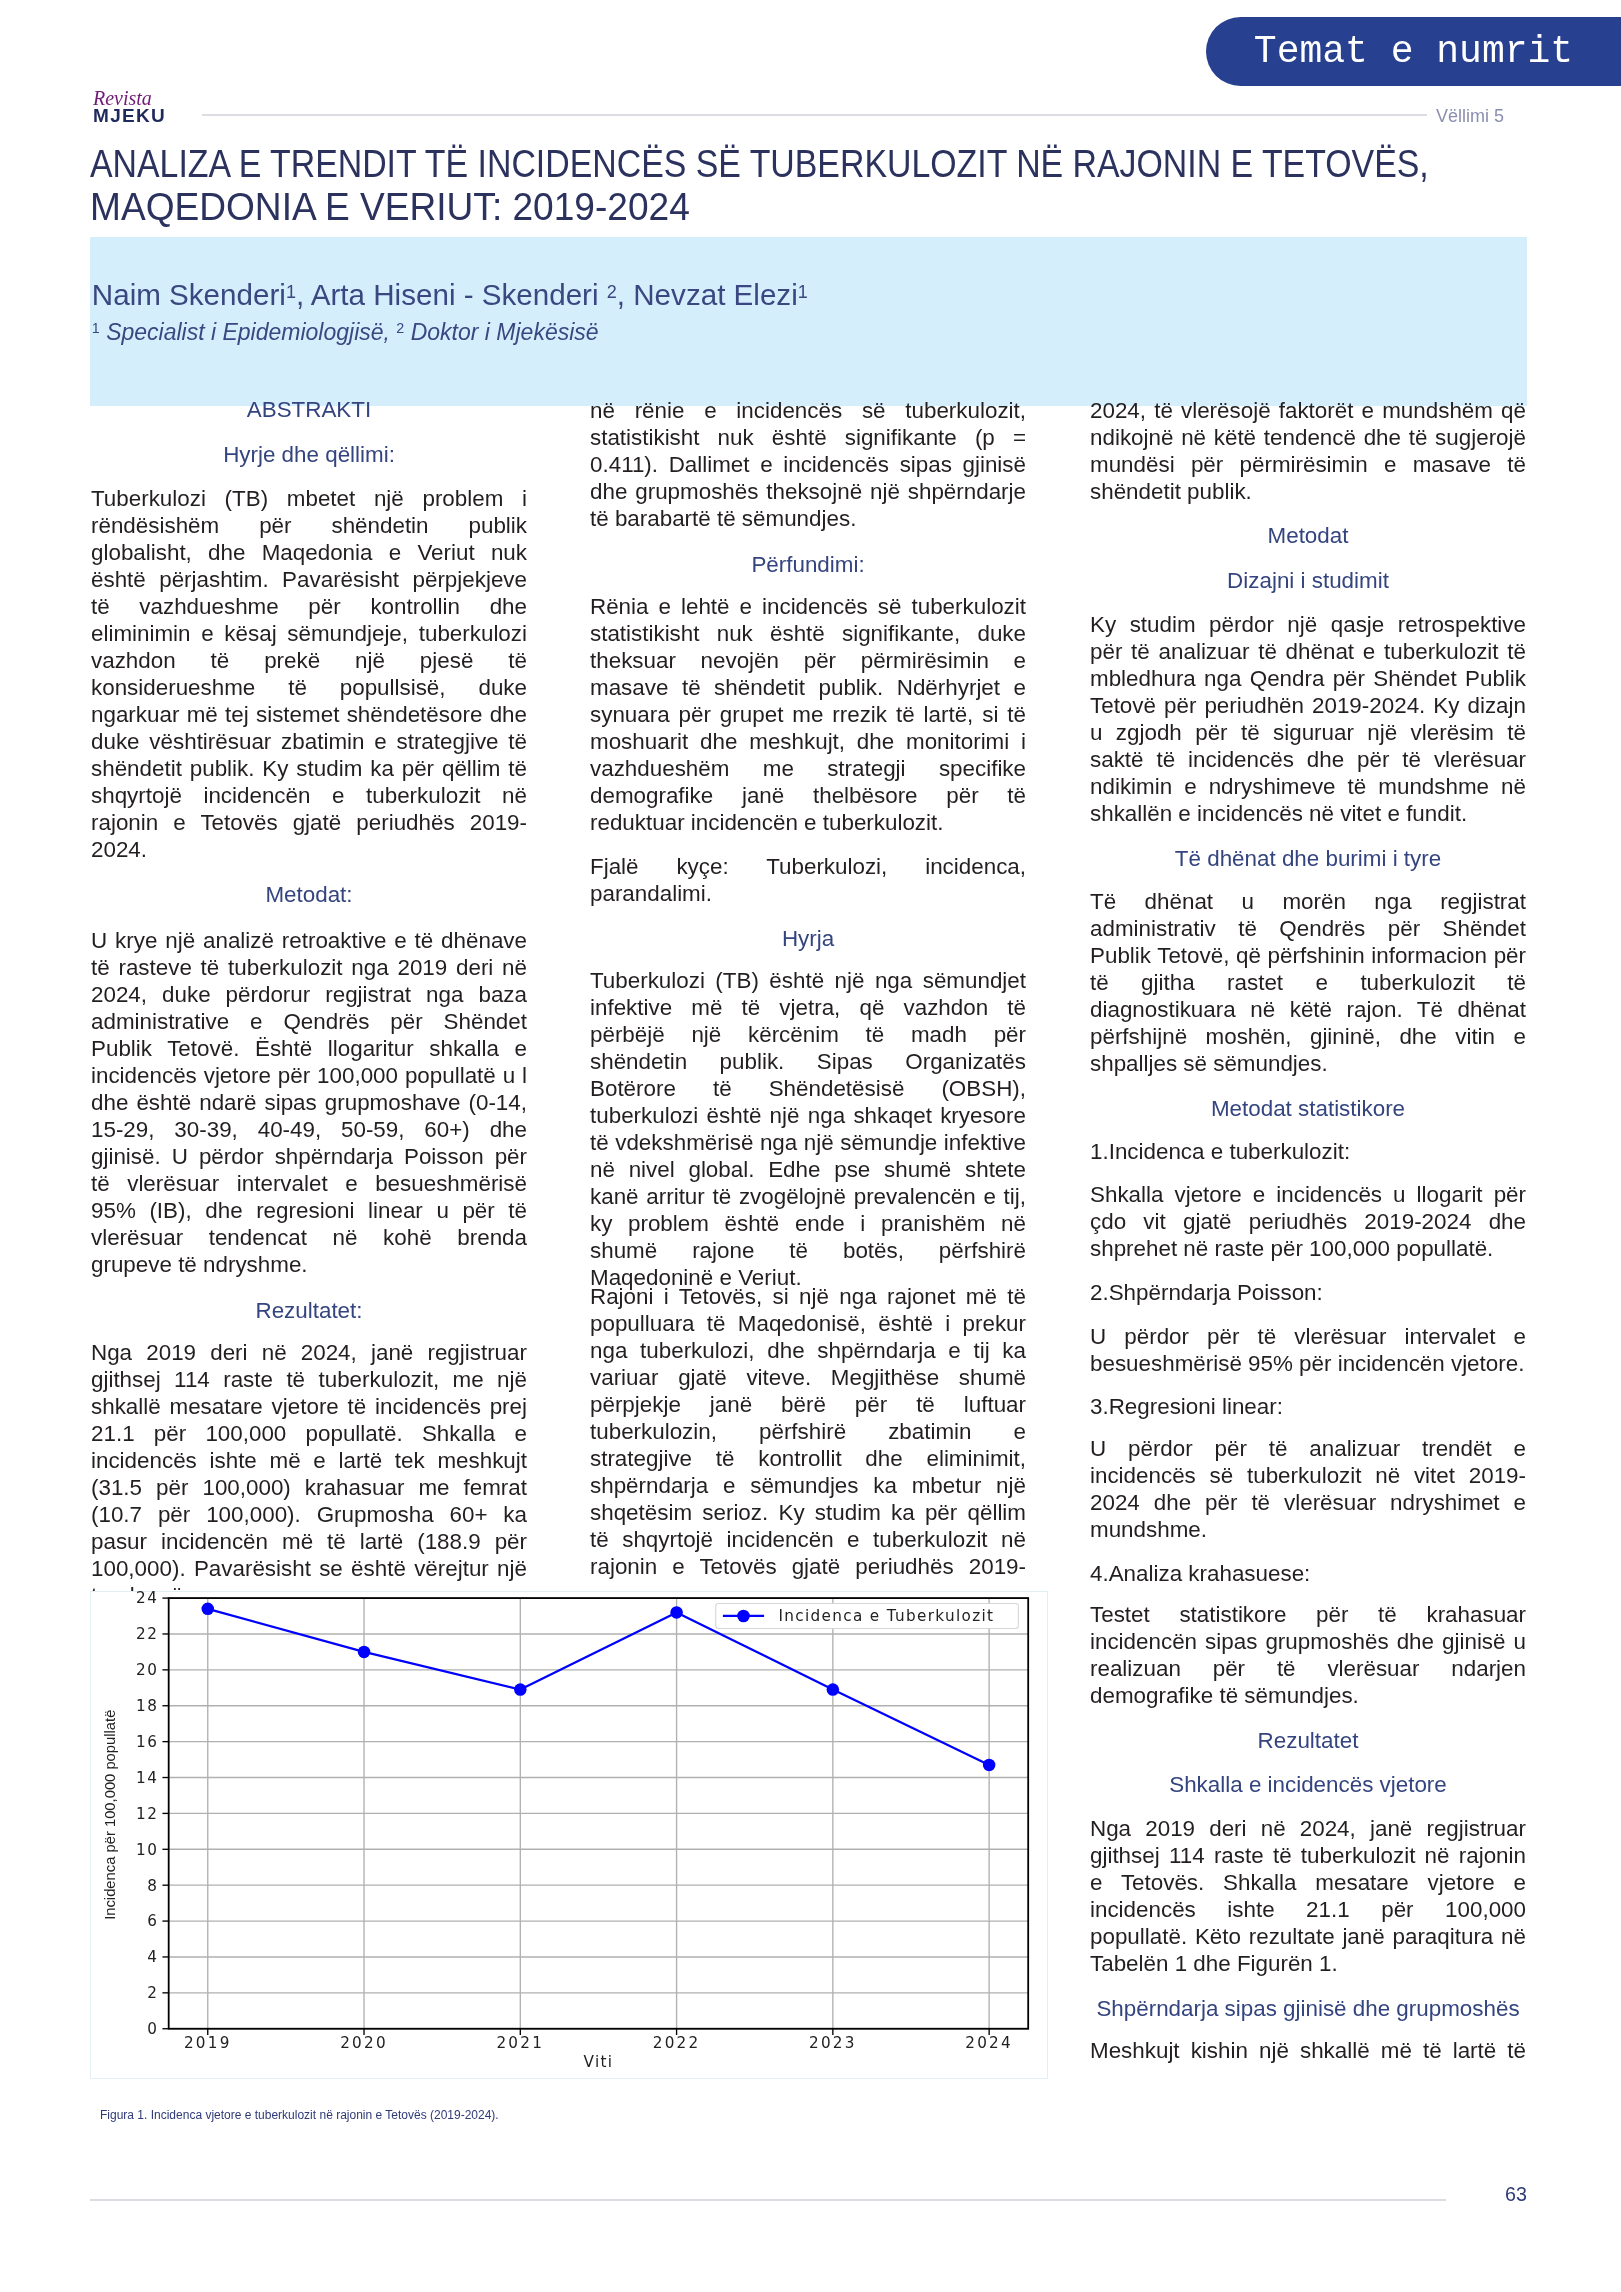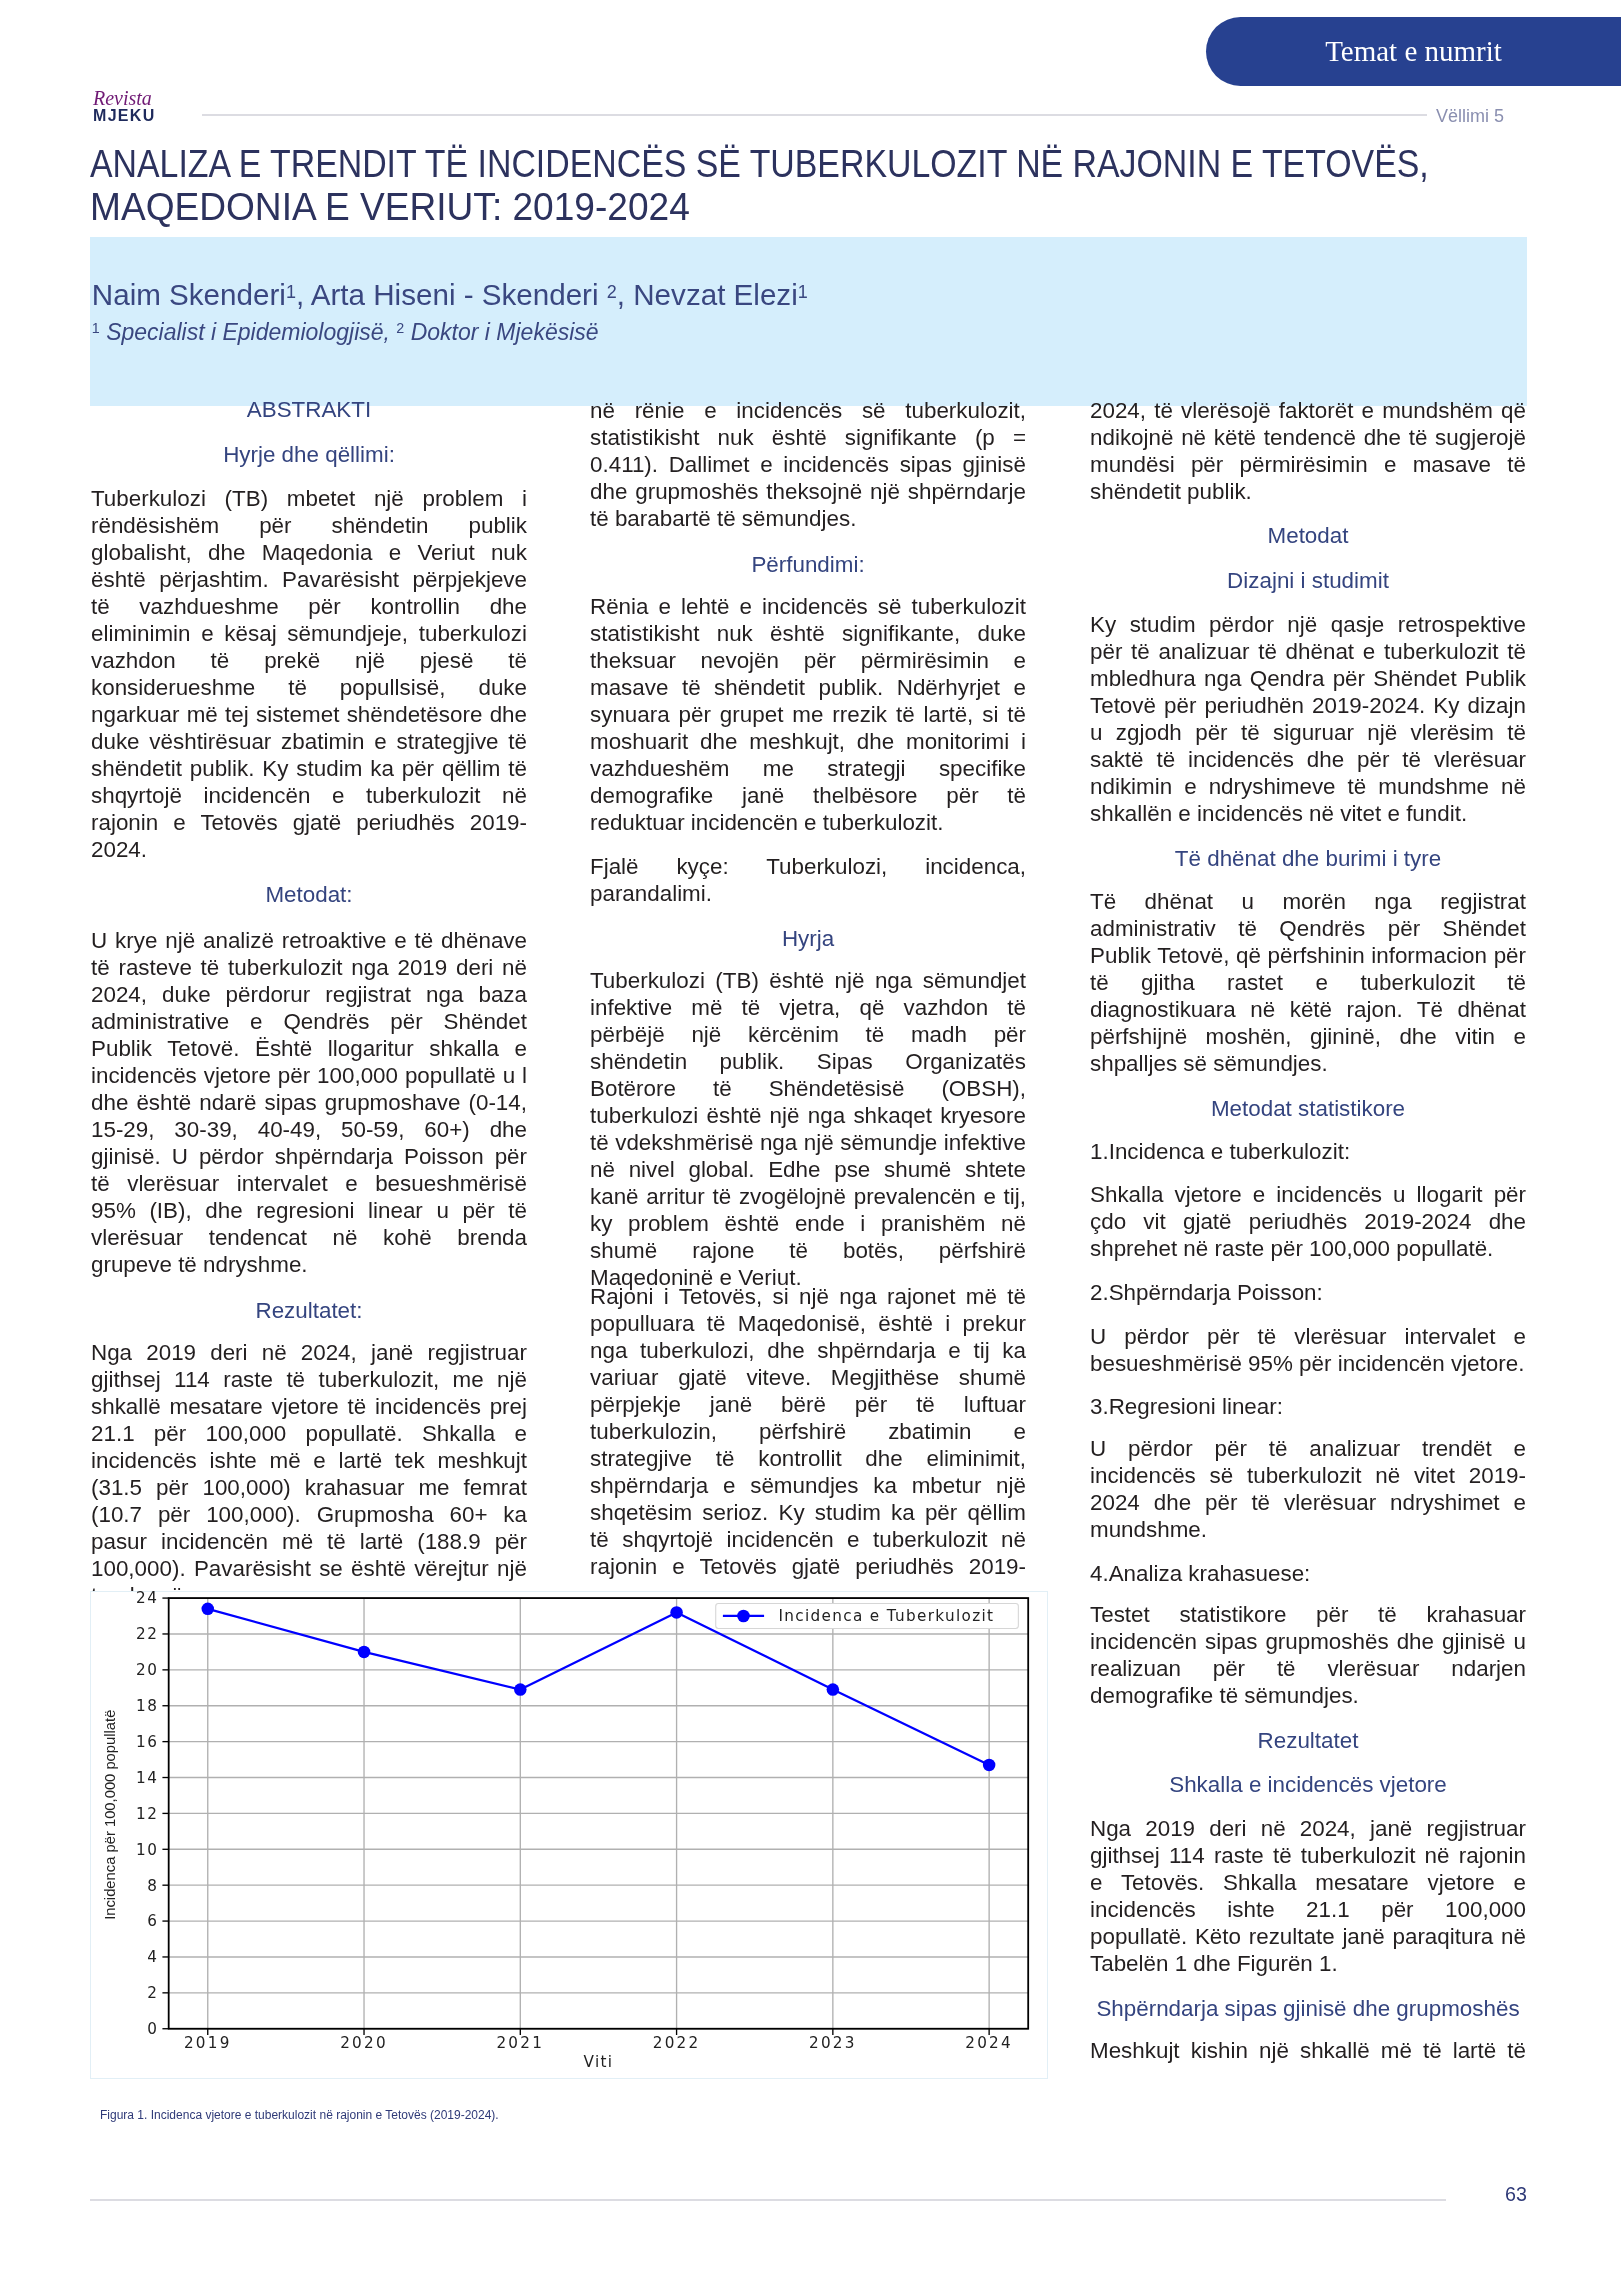--- a/index.html
+++ b/index.html
@@ -10,24 +10,24 @@
     --body:#231f20;
   }
   *{margin:0;padding:0;box-sizing:border-box;}
   html,body{background:#ffffff;}
   body{width:1621px;height:2293px;overflow:hidden;font-family:"Liberation Sans",sans-serif;color:var(--body);}
   #page{position:relative;width:1621px;height:2293px;background:#fff;overflow:hidden;}
 
   
   .tab{position:absolute;left:1206px;top:17px;width:415px;height:69px;background:var(--brand);
        border-radius:35px 0 0 35px;display:flex;align-items:center;justify-content:center;}
-  .tab span{color:#fff;font-size:29px;font-family:Liberation Serif, serif;}
+  .tab span{color:#fff;font-size:38px;font-family:Liberation Mono, monospace;}
   .logo{position:absolute;left:93px;top:90px;}
   .logo-top{font-family:"Liberation Serif",serif;font-style:italic;font-size:20px;color:#701a75;line-height:16px;}
-  .logo-main{font-family:"Liberation Sans",sans-serif;font-weight:bold;font-size:16px;letter-spacing:1.3px;color:#1e2a5c;line-height:19.7px;}
+  .logo-main{font-family:"Liberation Sans",sans-serif;font-weight:bold;font-size:19px;letter-spacing:1.3px;color:#1e2a5c;line-height:19.7px;}
   .top-rule{position:absolute;left:202px;top:114px;width:1225px;height:1.8px;background:#dcdce2;}
   .volume{position:absolute;left:1436px;top:105px;font-size:18px;line-height:23px;color:#8a8fb0;}
 
   
   .title{position:absolute;left:90px;top:142px;font-weight:normal;color:var(--title);}
   .title .tl{display:block;white-space:nowrap;font-size:39px;line-height:43px;height:43px;transform-origin:0 50%;}
   .title .tl1{transform:scaleX(0.868);}
   .title .tl2{transform:scaleX(0.951);}
 
   

